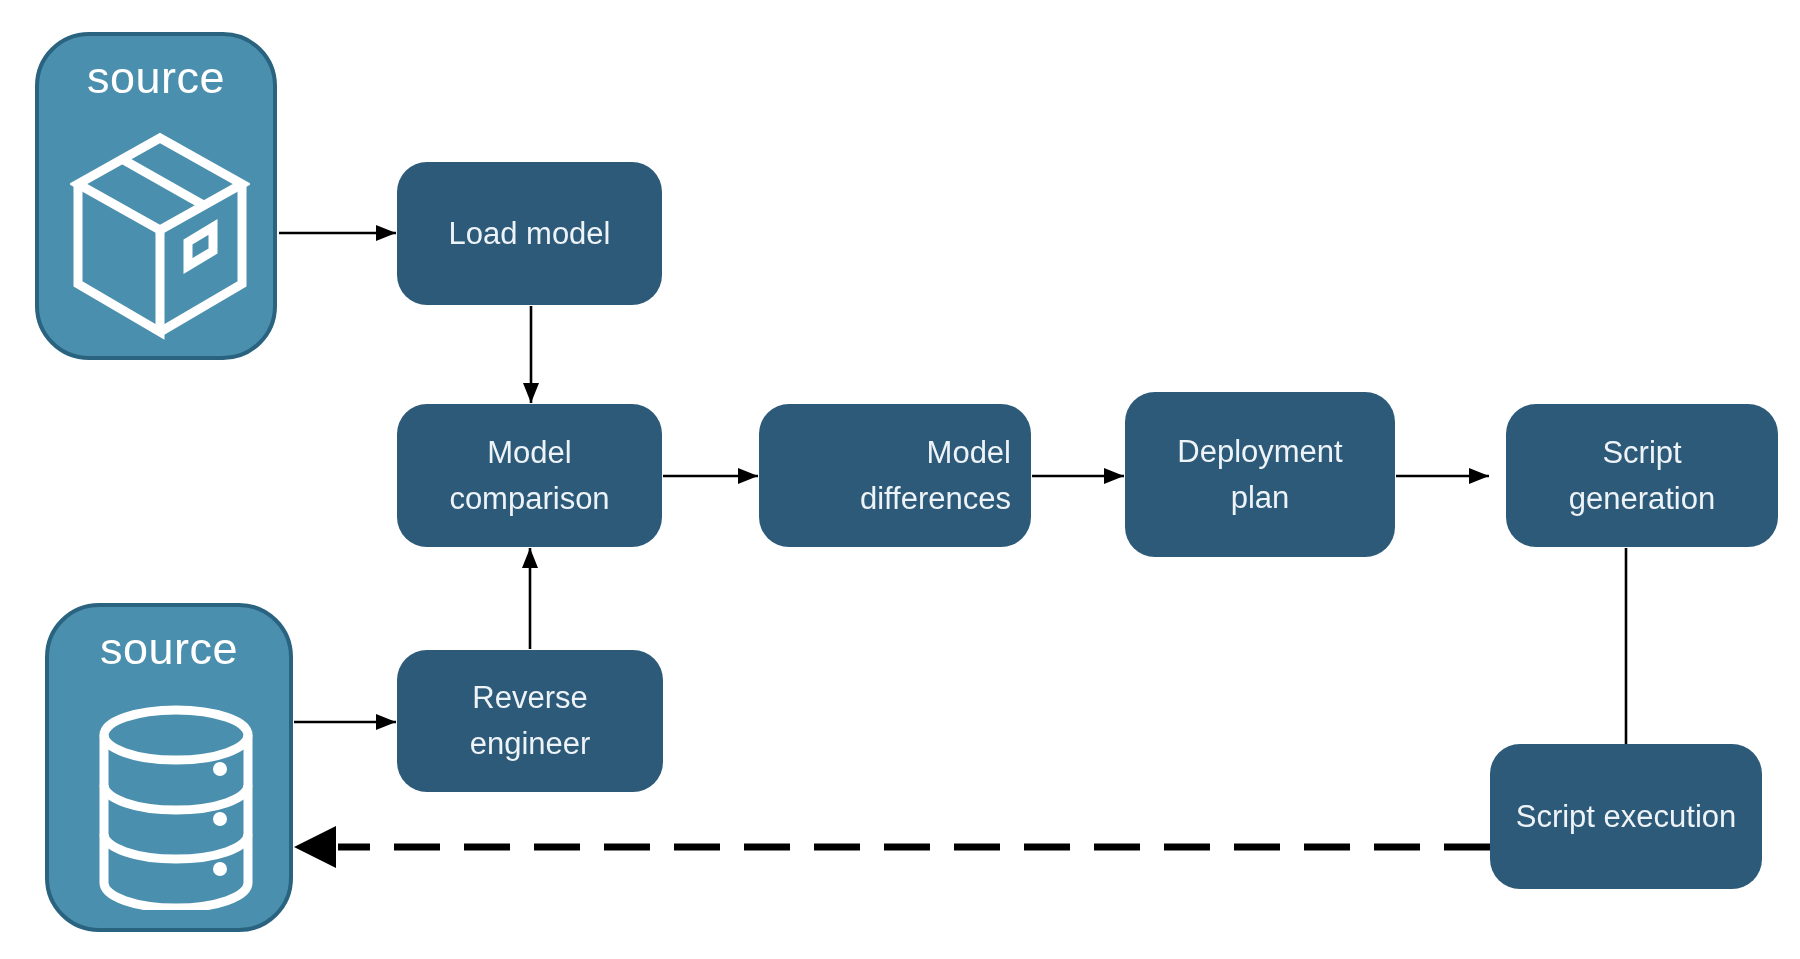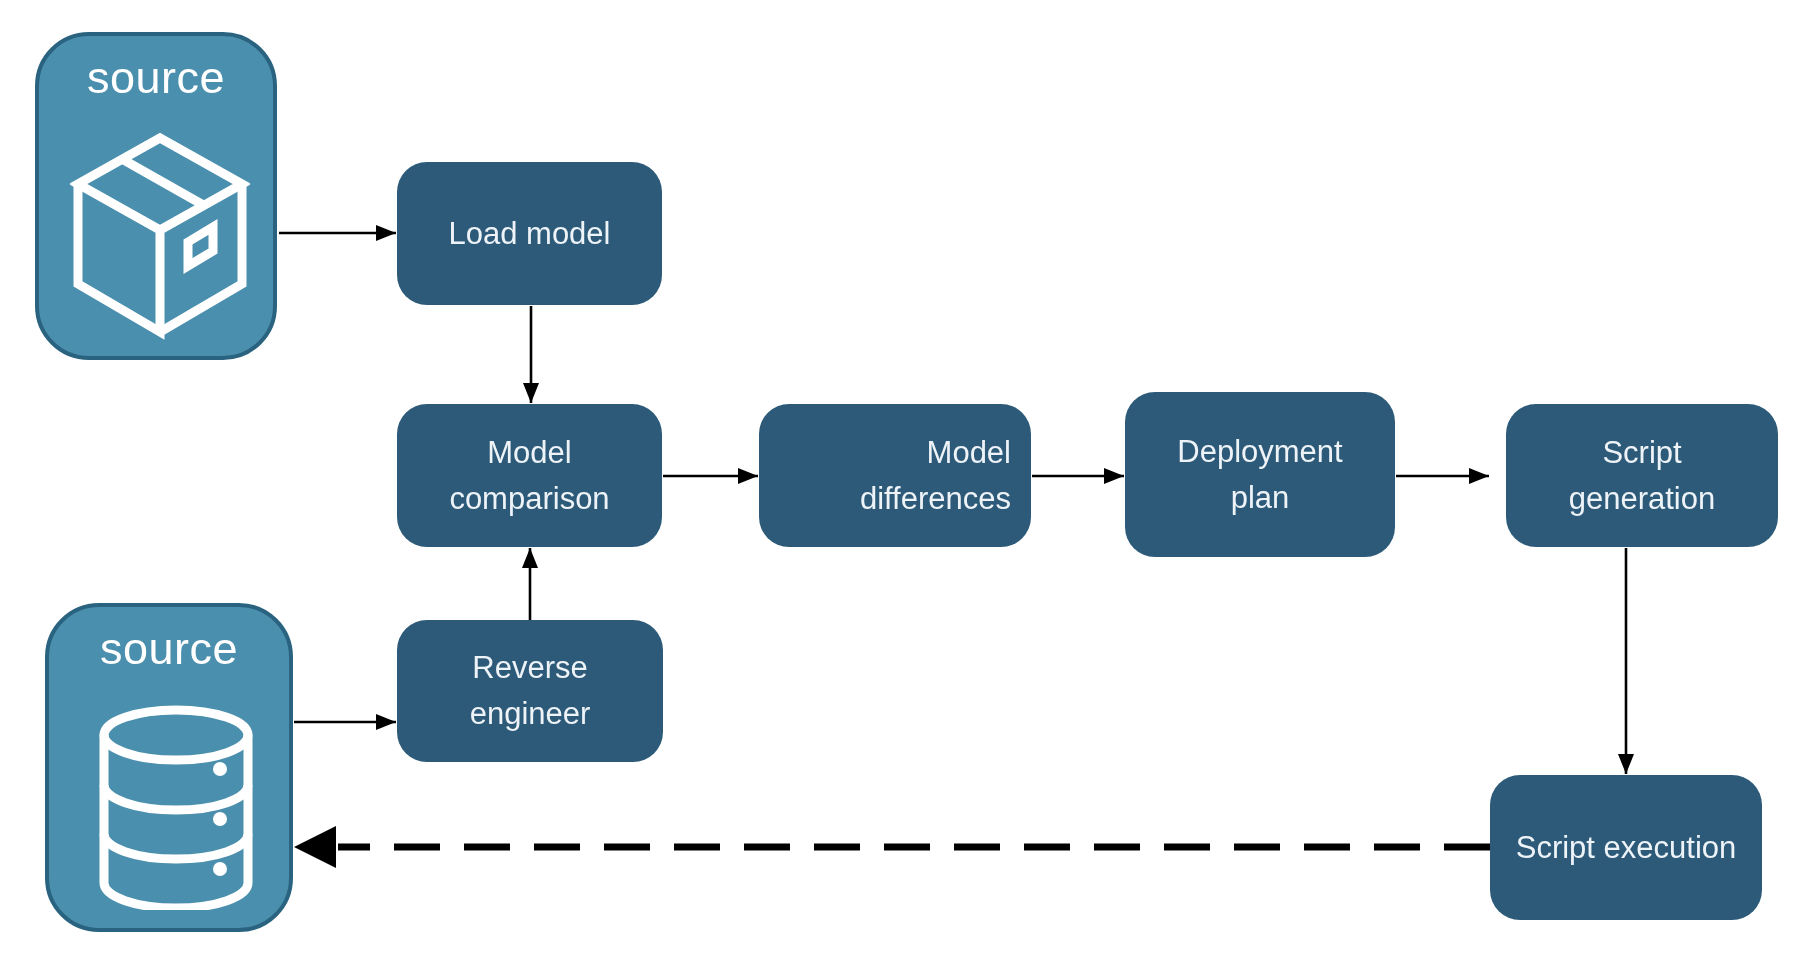--- a/index.html
+++ b/index.html
@@ -52,22 +52,22 @@
     text-align:center;
     color:var(--node-text);
     font-size:31px;line-height:46px;font-weight:400;
     padding:1px 20px;
   }
   #node-load-model       {left:397px;top:162px;width:265px;height:143px;}
   #node-model-comparison {left:397px;top:404px;width:265px;height:143px;}
   #node-model-differences{left:759px;top:404px;width:272px;height:143px;text-align:right;}
   #node-deployment-plan  {left:1125px;top:392px;width:270px;height:165px;}
   #node-script-generation{left:1490px;top:404px;width:272px;height:143px;margin-left:16px;}
-  #node-reverse-engineer {left:397px;top:620px;width:266px;height:142px;}
-  #node-script-execution {left:1490px;top:775px;width:272px;height:145px;}
+  #node-reverse-engineer {left:397px;top:650px;width:266px;height:142px;}
+  #node-script-execution {left:1490px;top:744px;width:272px;height:145px;}
 </style>
 </head>
 <body>
 
 <div class="diagram">
 
   <svg class="arrows" width="1800" height="959" viewBox="0 0 1800 959">
     <defs>
       <marker id="ah" markerUnits="userSpaceOnUse" markerWidth="22" markerHeight="18" viewBox="0 0 22 18" refX="21" refY="9" orient="auto">
         <path d="M1,1 L21,9 L1,17 Z"></path>

